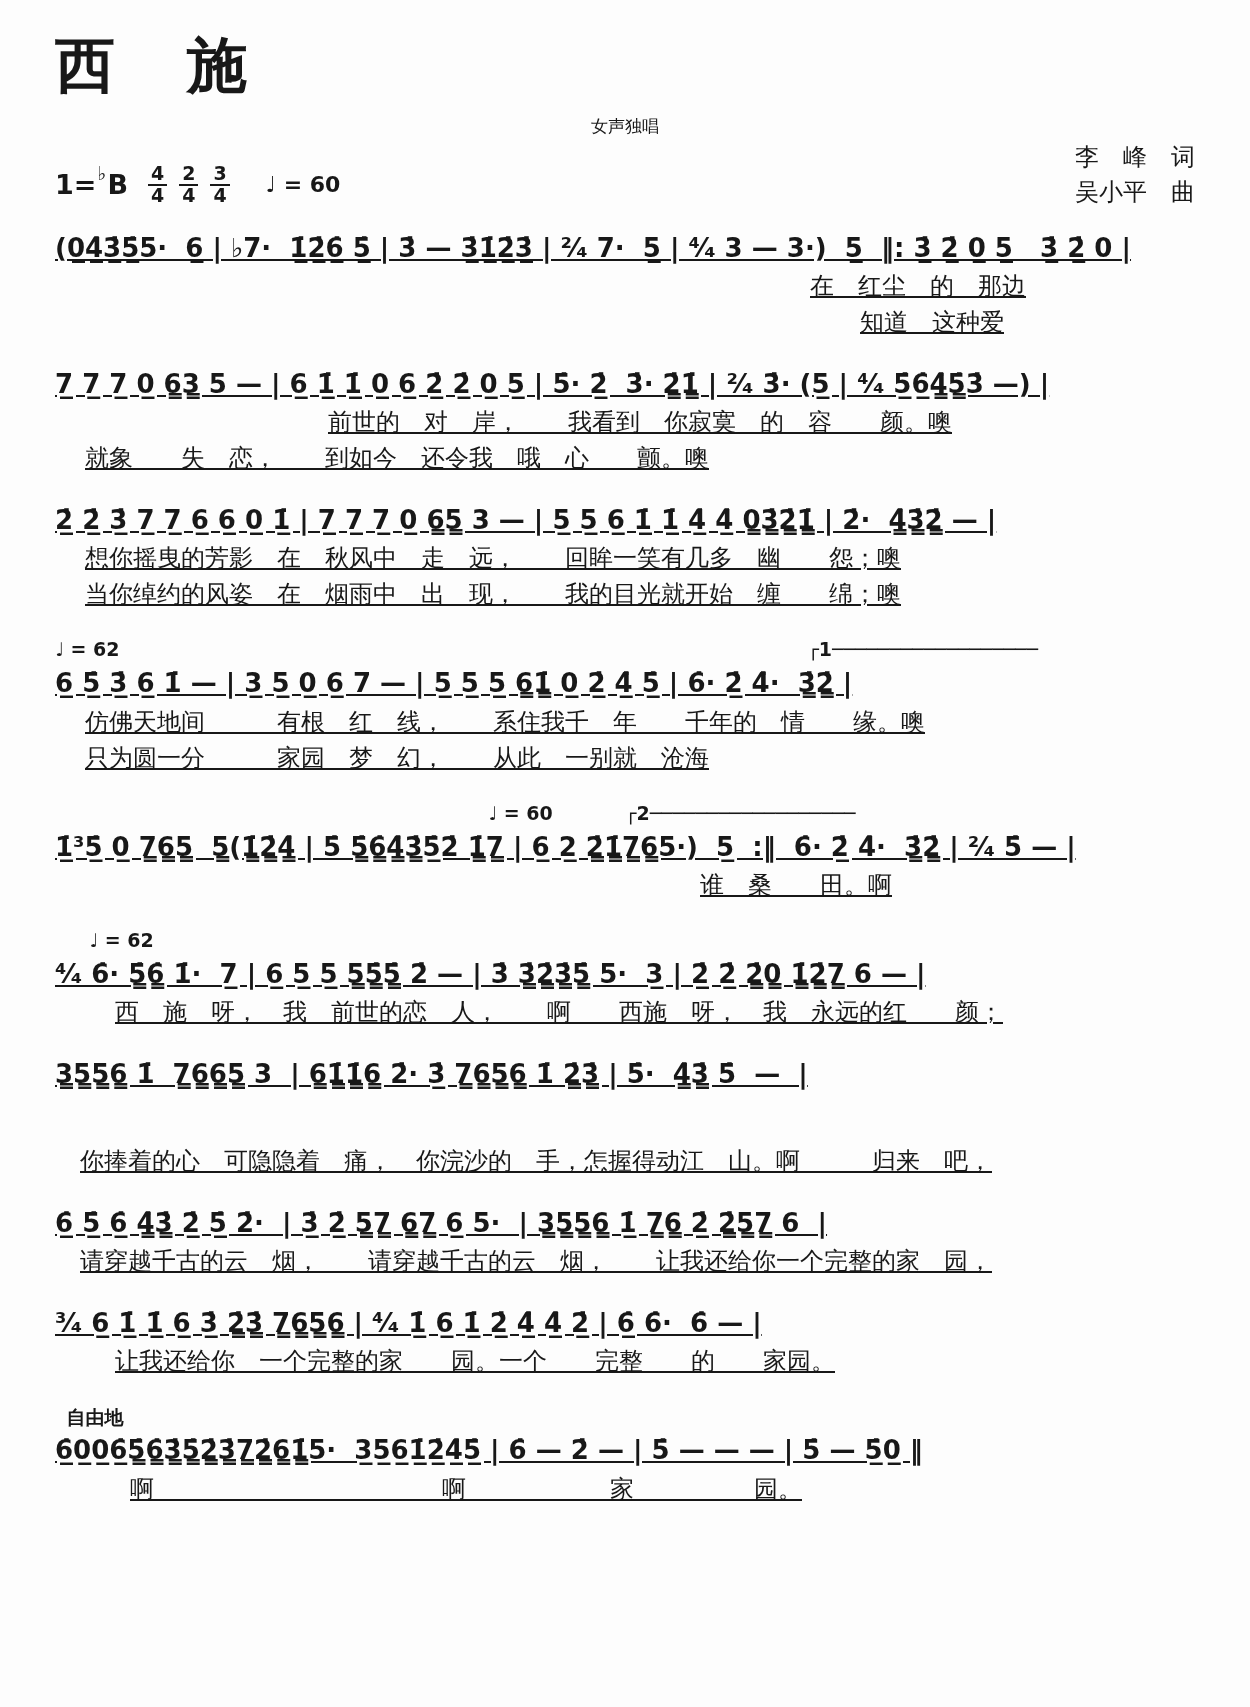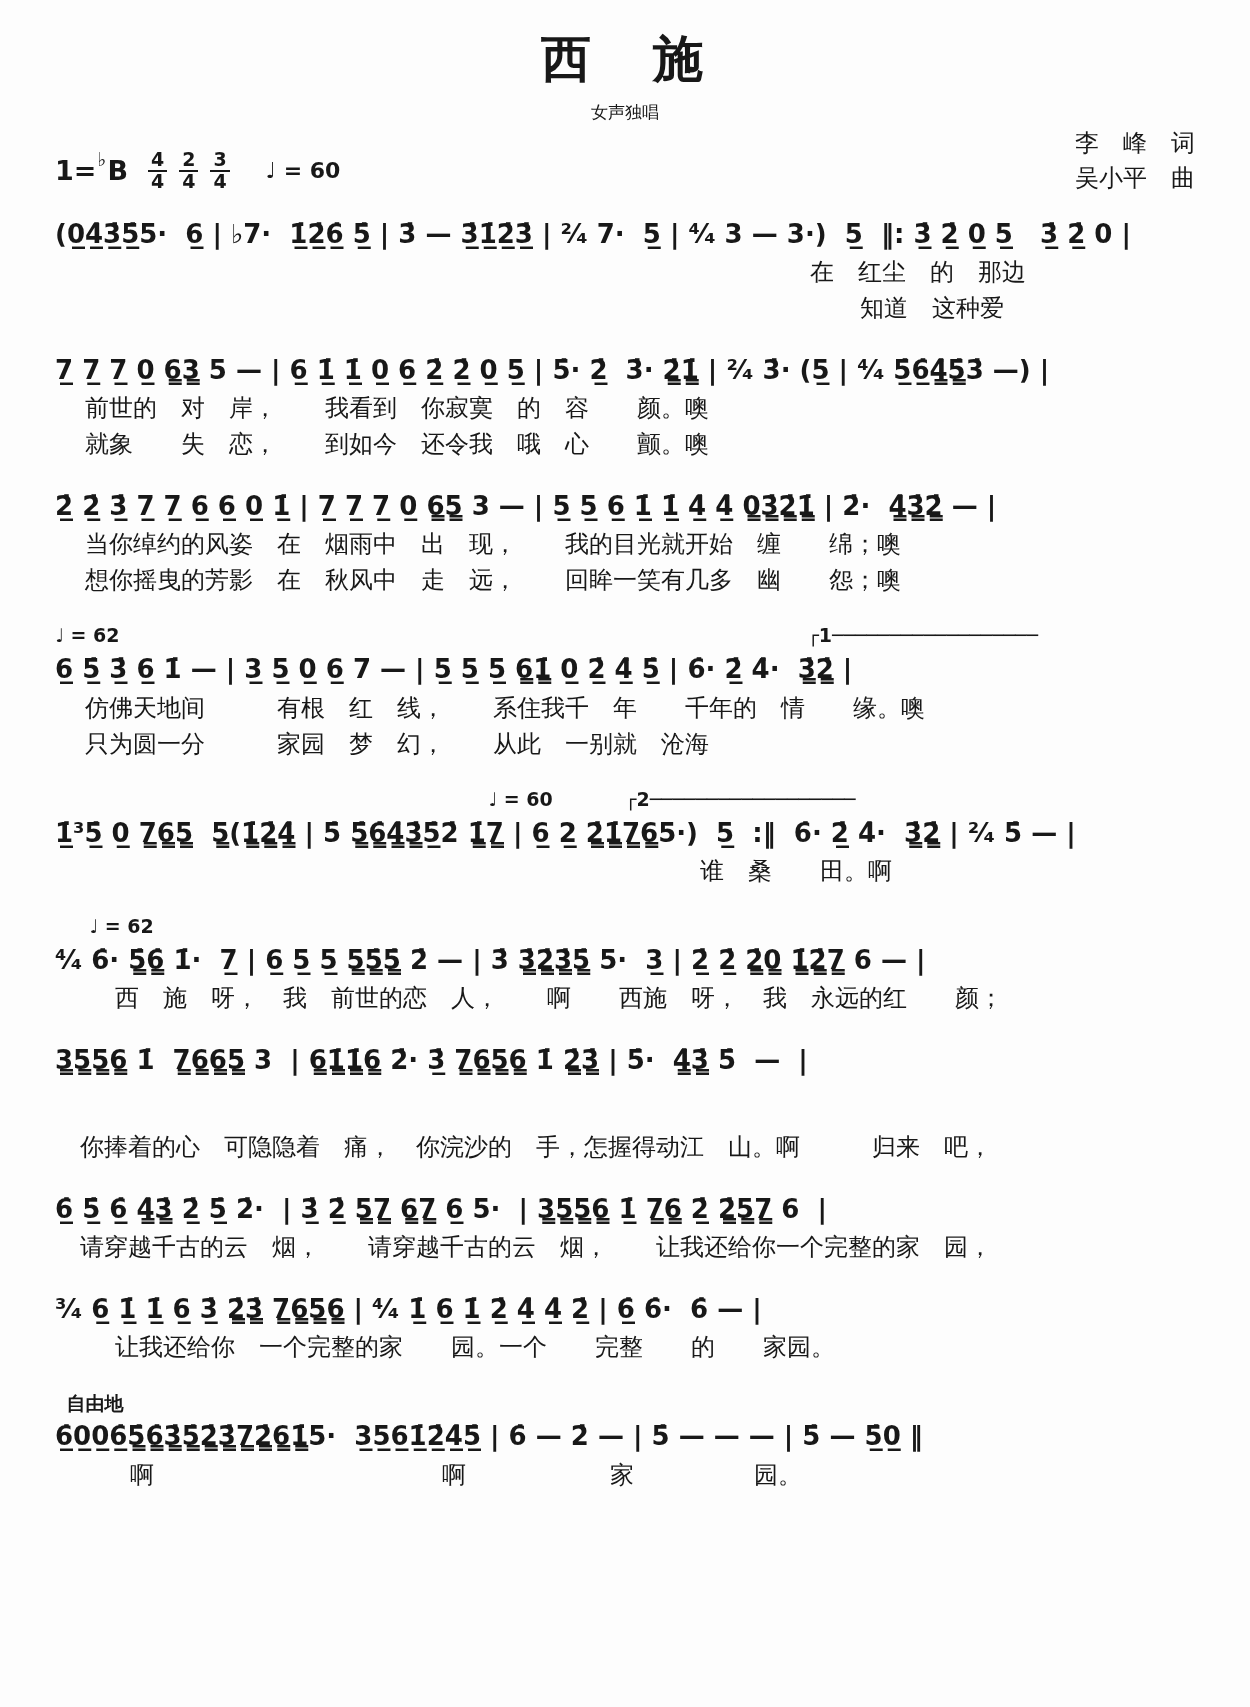--- a/index.html
+++ b/index.html
@@ -5,37 +5,37 @@
   html,body{margin:0;padding:0;background:#ffffff;}
   .page{
     position:relative;
     width:1250px;height:1707px;box-sizing:border-box;
     padding:26px 55px 20px 55px;
     background:#fdfdfd;color:#181818;
     font-family:"DejaVu Sans",sans-serif;
     overflow:hidden;
   }
   .title{
-    text-align:center;font-size:50px;font-weight:700;
+    text-align:left;font-size:60px;font-weight:700;
     font-family:"DejaVu Serif",serif;letter-spacing:6px;
   }
   .subtitle{
     text-align:center;font-size:17px;margin-top:8px;
     font-family:"DejaVu Serif",serif;
   }
   .meta{display:flex;justify-content:space-between;align-items:flex-end;margin-top:2px;}
   .credits{text-align:left;font-size:24px;line-height:1.45;font-family:"DejaVu Serif",serif;}
   .keyline{display:flex;align-items:center;font-size:27px;font-weight:600;padding-bottom:4px;}
   .flat-sup{font-size:19px;position:relative;top:-12px;margin:0 1px;}
   .meters{display:inline-flex;align-items:center;margin-left:14px;}
   .frac{display:inline-flex;flex-direction:column;align-items:center;
         font-size:19px;font-weight:700;line-height:1.05;margin:0 6px;}
   .frac .num{border-bottom:2px solid #181818;padding:0 3px;}
   .tempo{margin-left:30px;font-size:22px;font-weight:600;}
-  .systems{margin-top:18px;}
+  .systems{margin-top:18px;text-decoration:underline;}
   .system{position:relative;margin-bottom:24px;}
   .annos{position:relative;height:27px;font-size:19px;font-weight:600;}
   .anno{position:absolute;top:2px;white-space:pre;}
   .music{
     font-family:"DejaVu Sans",sans-serif;
     font-size:26px;font-weight:600;line-height:1.55;
     white-space:pre;
   }
   .lyric{
     font-size:24px;line-height:1.5;white-space:pre;
@@ -77,27 +77,27 @@
   </div>
 
   <div class="systems">
       <div class="system">
         <div class="music">(0̲4̲̇3̲̇5̲̇5·  6̲ | ♭7·  1̲̇2̲̇6̲̇ 5̲̇ | 3̇ — 3̲̇1̲̇2̲̇3̲̇ | ²⁄₄ 7·  5̲ | ⁴⁄₄ 3 — 3·)  5̲  ‖: 3̲̇ 2̲̇ 0̲ 5̲   3̲̇ 2̲̇ 0 |</div>
         <div class="lyric" style="padding-left: 755px;">在　红尘　的　那边</div>
         <div class="lyric" style="padding-left: 805px;">知道　这种爱</div>
       </div>
       <div class="system">
         <div class="music">7̲ 7̲ 7̲ 0̲ 6̳3̳ 5 — | 6̲ 1̲̇ 1̲̇ 0̲ 6̲ 2̲̇ 2̲̇ 0̲ 5̲ | 5̇· 2̲̇  3̇· 2̳̇1̳̇ | ²⁄₄ 3̇· (5̲ | ⁴⁄₄ 5̲̇6̲̇4̳̇5̳̇3̇ —) |</div>
-        <div class="lyric" style="padding-left: 30px;">前世的　对　岸，　　我看到　你寂寞　的　容　　颜。噢</div>
+        <div class="lyric" style="padding-left: 30px; text-align: center;">前世的　对　岸，　　我看到　你寂寞　的　容　　颜。噢</div>
         <div class="lyric" style="padding-left: 30px;">就象　　失　恋，　　到如今　还令我　哦　心　　颤。噢</div>
       </div>
       <div class="system">
         <div class="music">2̲̇ 2̲̇ 3̲̇ 7̲ 7̲ 6̲ 6̲ 0̲ 1̲̇ | 7̲ 7̲ 7̲ 0̲ 6̳5̳ 3 — | 5̲ 5̲ 6̲ 1̲̇ 1̲̇ 4̲̇ 4̲̇ 0̳3̳̇2̳̇1̳̇ | 2̇·  4̳̇3̳̇2̳̇ — |</div>
+        <div class="lyric" style="padding-left: 30px;">想你摇曳的芳影　在　秋风中　走　远，　　回眸一笑有几多　幽　　怨；噢</div>
         <div class="lyric" style="padding-left: 30px;">当你绰约的风姿　在　烟雨中　出　现，　　我的目光就开始　缠　　绵；噢</div>
-        <div class="lyric" style="padding-left: 30px;">想你摇曳的芳影　在　秋风中　走　远，　　回眸一笑有几多　幽　　怨；噢</div>
       </div>
       <div class="system">
         <div class="annos">
           <span class="anno" style="left: 0%;">♩ = 62</span>
           <span class="anno" style="left: 66%;">┌1──────────────────</span>
         </div>
         <div class="music">6̲ 5̲̇ 3̲̇ 6̲ 1̇ — | 3̲ 5̲ 0̲ 6̲ 7 — | 5̲ 5̲ 5̲ 6̳1̳̇ 0̲ 2̲̇ 4̲̇ 5̲̇ | 6̇· 2̲̇ 4̇·  3̳̇2̳̇ |</div>
         <div class="lyric" style="padding-left: 30px;">仿佛天地间　　　有根　红　线，　　系住我千　年　　千年的　情　　缘。噢</div>
         <div class="lyric" style="padding-left: 30px;">只为圆一分　　　家园　梦　幻，　　从此　一别就　沧海</div>
       </div>

